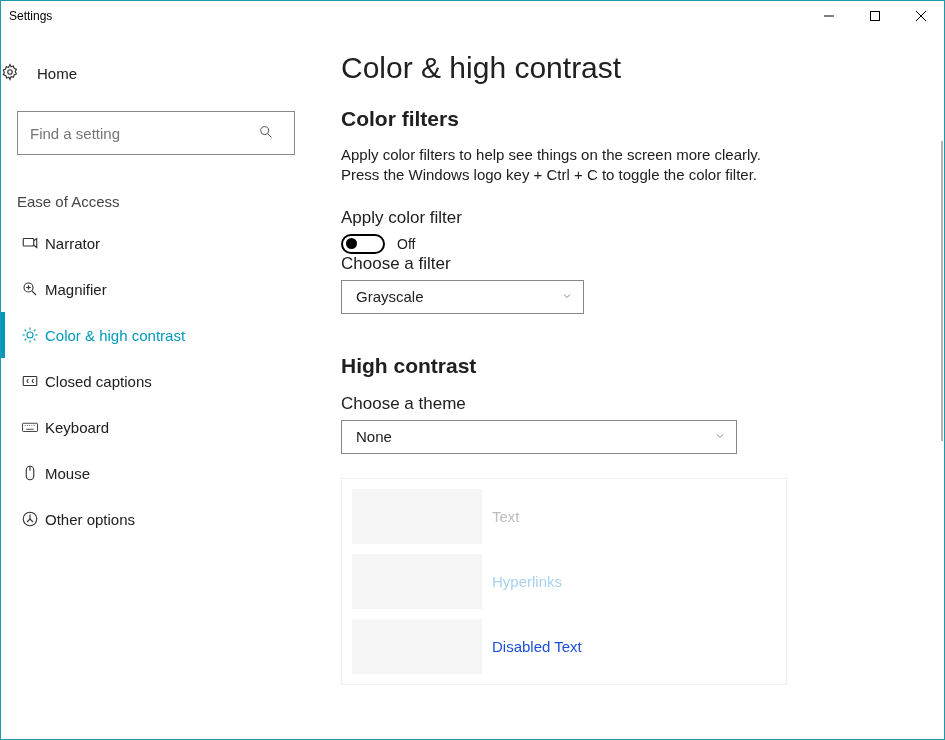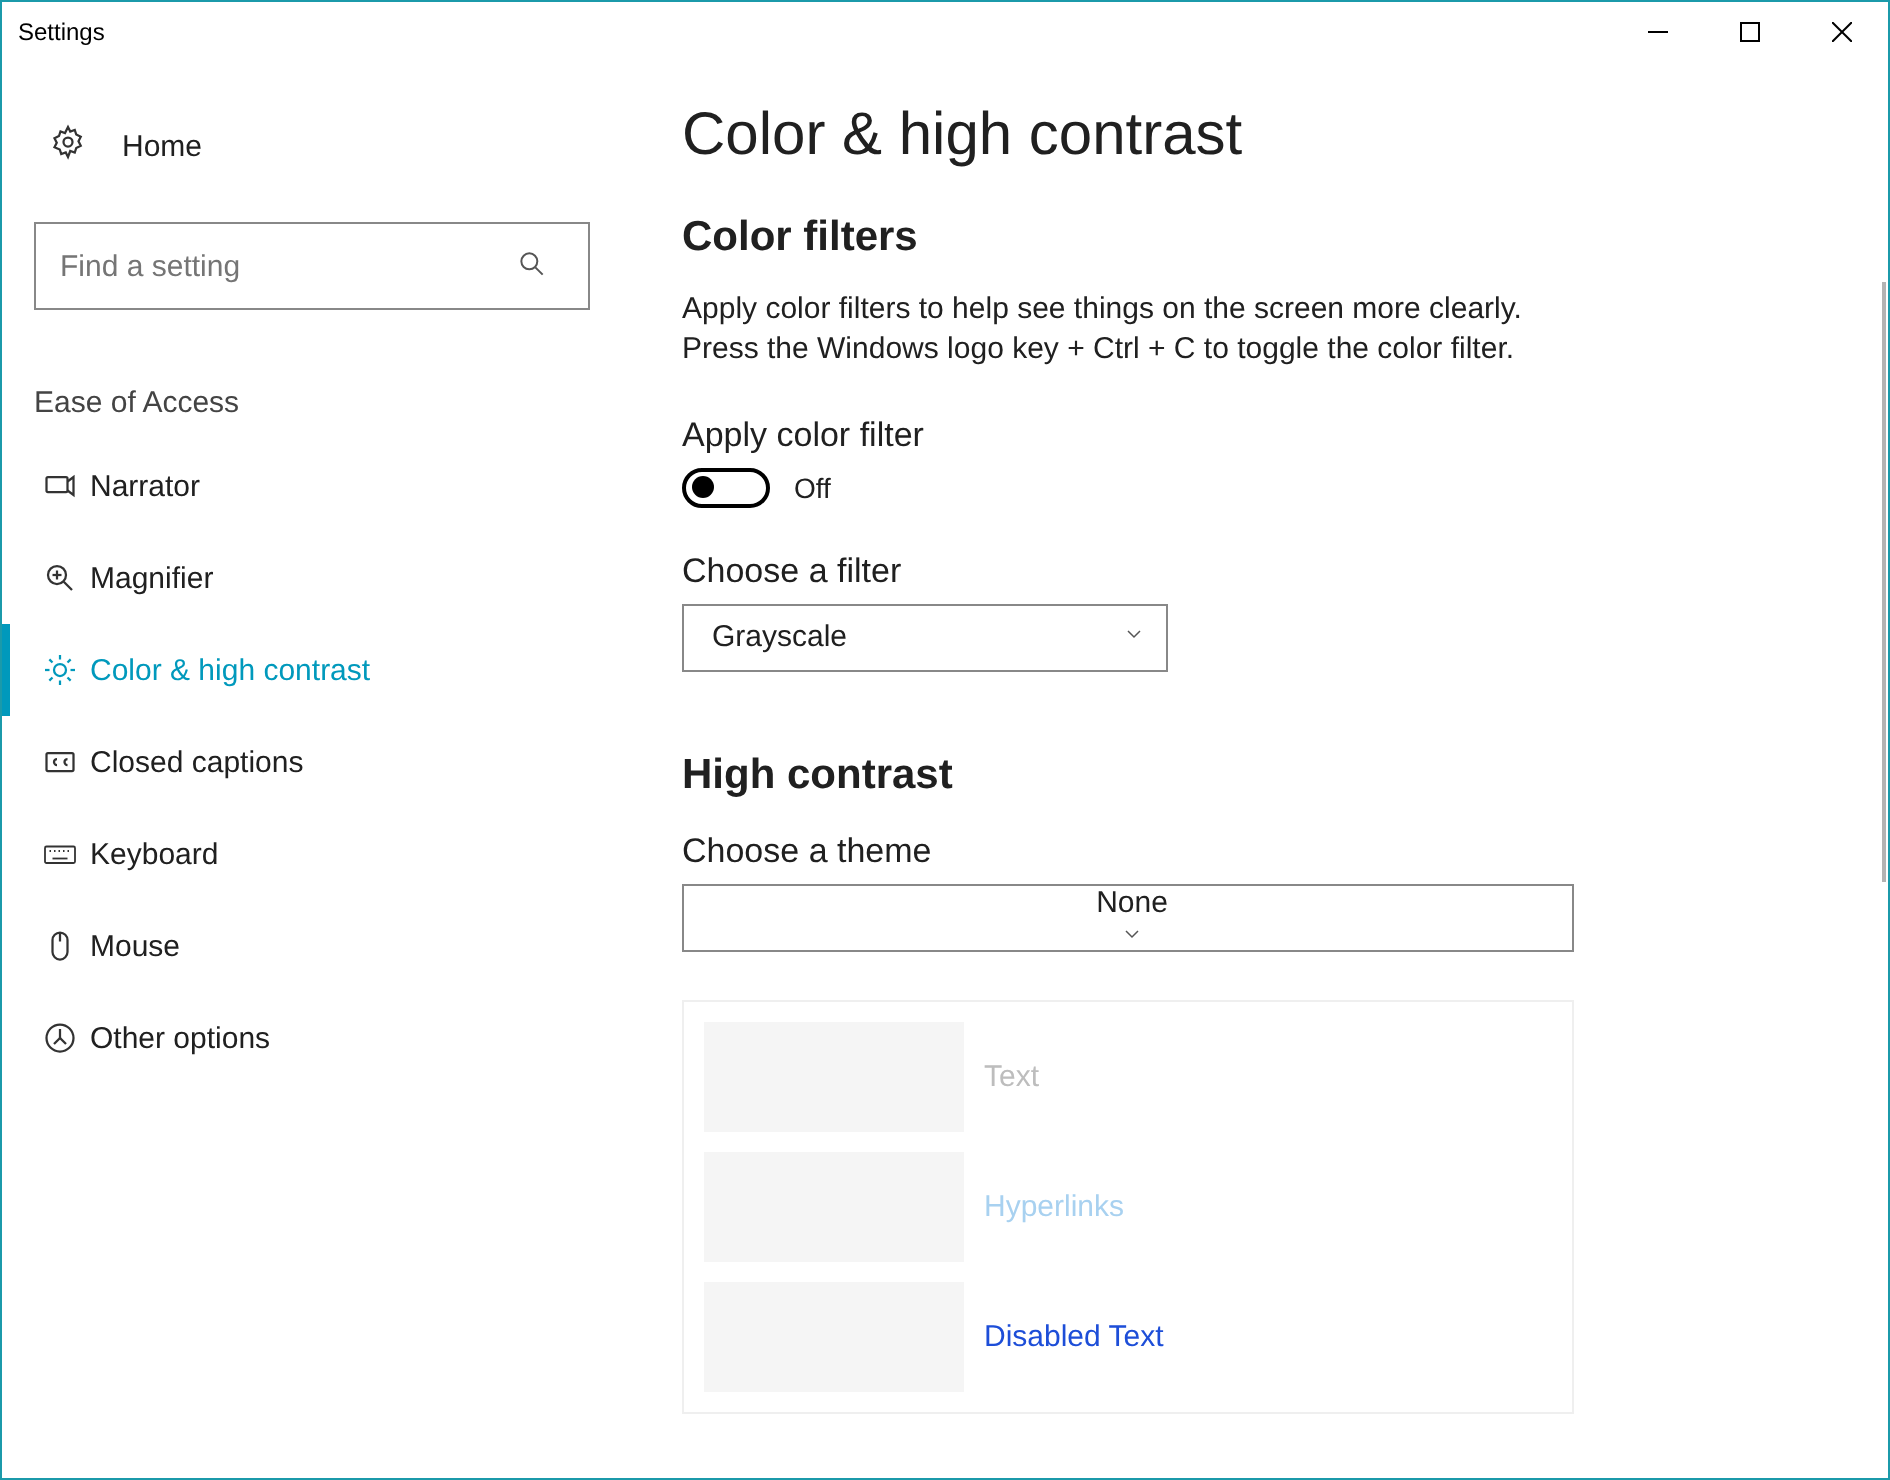--- a/index.html
+++ b/index.html
@@ -57,21 +57,21 @@
   
   .sidebar {
     width: 310px;
     padding-top: 22px;
     box-sizing: border-box;
   }
   .home-row {
     display: flex;
     align-items: center;
     height: 40px;
-    padding-left: 24px;
+    padding-left: 0;
     gap: 18px;
     cursor: default;
     font-size: 15px;
   }
   .searchbox {
     margin: 18px 16px 0 16px;
     height: 44px;
     border: 1px solid #888;
     display: flex;
     align-items: center;
@@ -141,21 +141,20 @@
     max-width: 430px;
   }
   .field-label {
     font-size: 17px;
     margin: 0 0 6px 0;
   }
   .toggle-row {
     display: flex;
     align-items: center;
     gap: 12px;
-    margin-bottom: 22px;
     text-align: right;
   }
   .toggle {
     width: 44px;
     height: 20px;
     border: 2px solid #000;
     border-radius: 12px;
     display: flex;
     align-items: center;
     padding: 0 3px;
@@ -172,21 +171,21 @@
     border: 1px solid #888;
     display: flex;
     align-items: center;
     justify-content: space-between;
     padding: 0 10px 0 14px;
     font-size: 15px;
     box-sizing: border-box;
     margin-bottom: 40px;
   }
   .combo.small { width: 243px; }
-  .combo.wide  { width: 446px; margin-bottom: 24px; flex-direction: column; }
+  .combo.wide  { width: 396px; margin-bottom: 24px; }
 
   .preview {
     width: 446px;
     border: 1px solid #efefef;
     padding: 10px;
     box-sizing: border-box;
   }
   .preview-row {
     display: flex;
     align-items: center;

